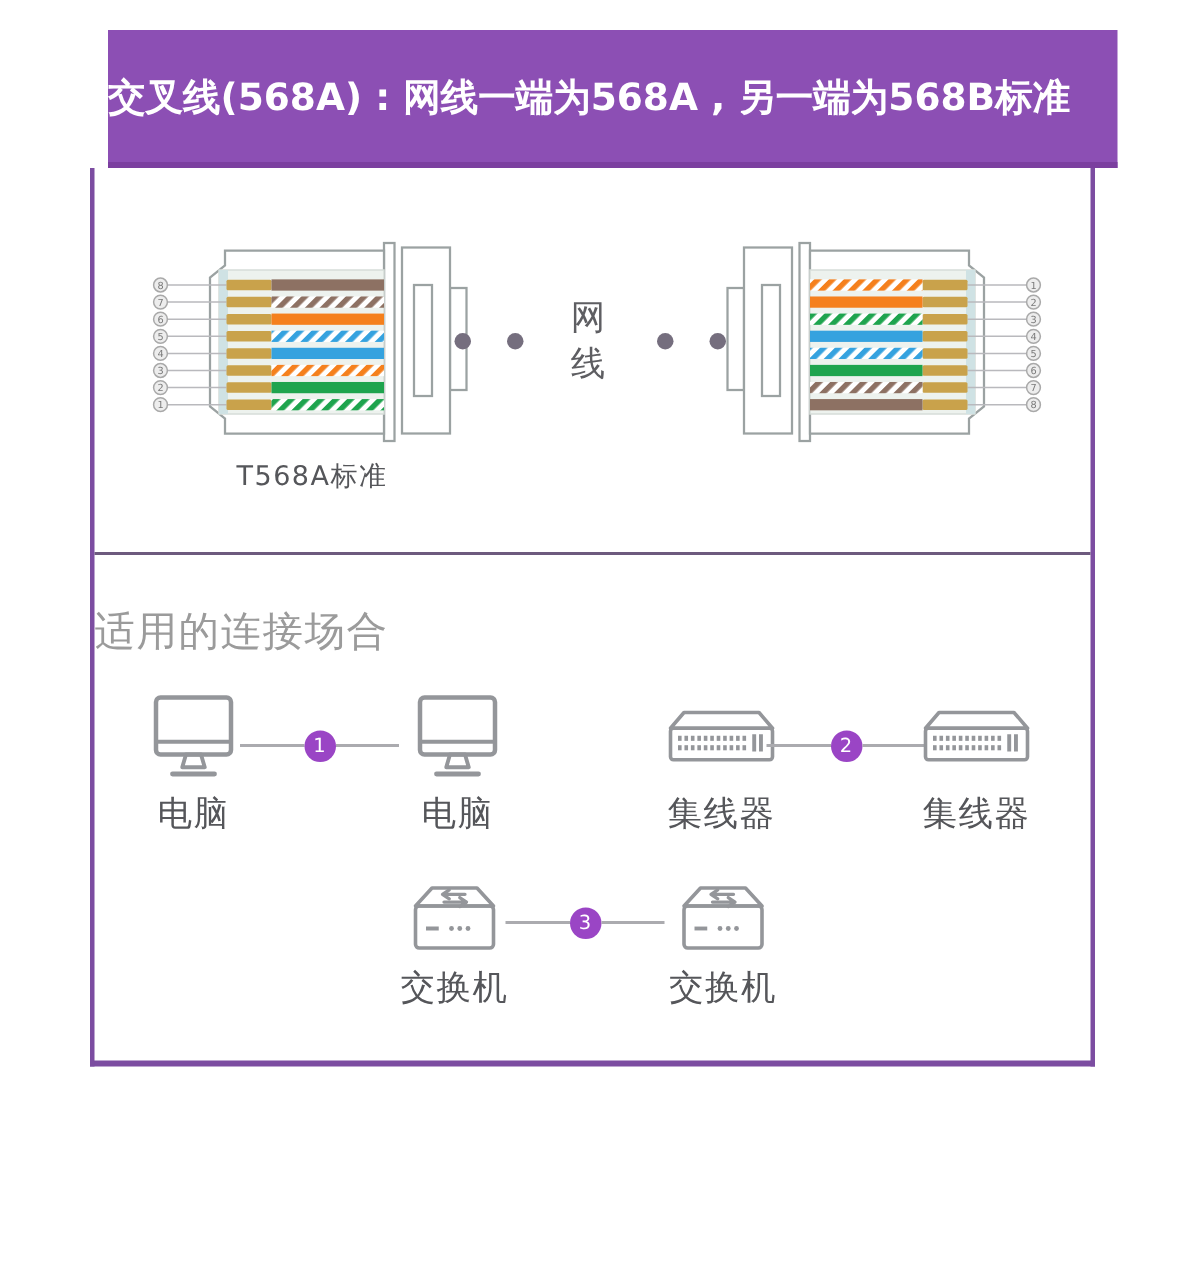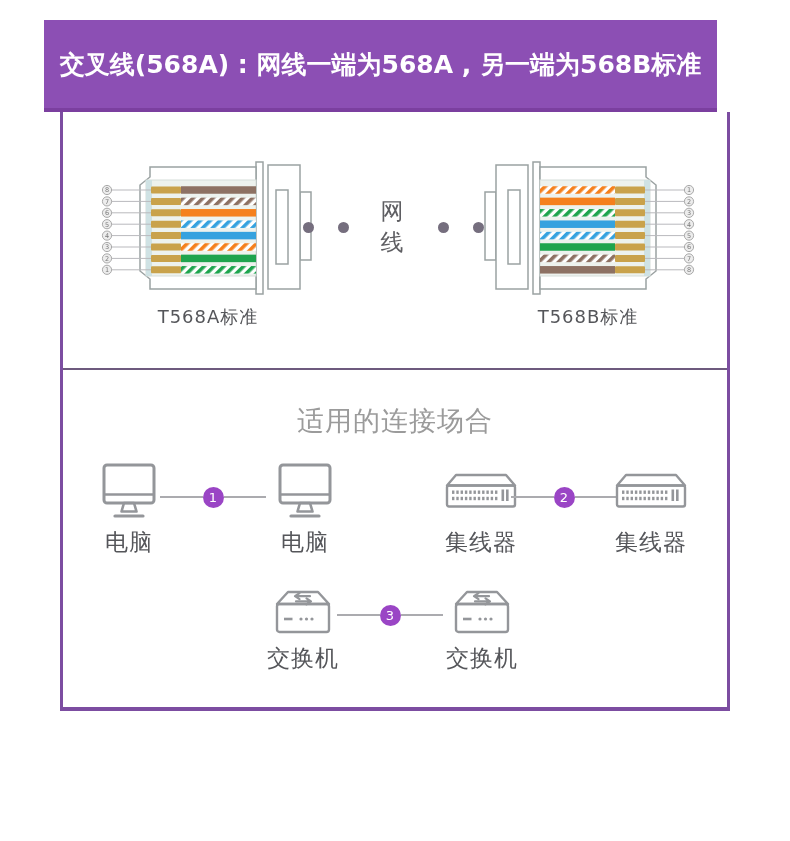--- a/index.html
+++ b/index.html
@@ -1,41 +1,41 @@
 <!DOCTYPE html>
 <html style="--banner-bg: #8c4fb4; --banner-edge: #7b3f9f; --banner-text: #ffffff; --box-border: #7c4da1; --divider: #6d5a7e; --badge: #9a45c5; --line: #ababaf; --icon-stroke: #94969a; --label-color: #55565a; --heading: #9b9b9b; --cable-text: #5e5e62; --dot: #756e7e;"><head>
 <meta charset="utf-8">
 <style>
   html,body{margin:0;padding:0;background:#ffffff;}
   body{font-family:"DejaVu Sans","Liberation Sans",sans-serif;}
   .page{position:relative;width:790px;height:841px;margin:0 auto;background:#fff;overflow:hidden;}
 
-  .banner{position:absolute;left:44px;top:20px;width:673px;height:88px;
+  .banner{position:absolute;left:72px;top:20px;width:673px;height:88px;
     background:var(--banner-bg,#8c4fb4);border-bottom:4px solid var(--banner-edge,#7b3f9f);
     color:var(--banner-text,#ffffff);font-size:25px;font-weight:600;
-    display:flex;align-items:center;justify-content:center;white-space:nowrap;}
+    display:flex;align-items:center;justify-content:flex-start;white-space:nowrap;}
 
   .content-box{position:absolute;left:60px;top:112px;width:670px;height:599px;box-sizing:border-box;
     border:3px solid var(--box-border,#7c4da1);border-top:none;border-bottom-width:4px;background:#fff;}
 
   .divider{position:absolute;left:0;top:256px;width:100%;height:2px;background:var(--divider,#6d5a7e);}
 
   .connector{position:absolute;width:220px;text-align:center;}
   .connector-a{left:35px;top:40px;}
   .connector-b{left:415px;top:40px;}
   .connector svg{display:block;}
   .connector-label{margin-top:3px;font-size:18px;color:var(--label-color,#55565a);letter-spacing:1px;text-align:center;}
   .conn-svg text{font-family:"DejaVu Sans","Liberation Sans",sans-serif;}
 
   .cable-tag{position:absolute;left:245px;top:100px;width:170px;height:30px;
     display:flex;align-items:center;justify-content:center;gap:24px;}
   .cable-tag .dot{width:11px;height:11px;border-radius:50%;background:var(--dot,#756e7e);flex:0 0 auto;}
   .cable-text{font-size:23px;color:var(--cable-text,#5e5e62);margin:0 8px;letter-spacing:2px;}
 
-  .heading{position:absolute;left:0;top:291px;width:100%;text-align:center;
+  .heading{position:absolute;left:0;top:291px;width:100%;text-align:left;
     font-size:27px;color:var(--heading,#9b9b9b);letter-spacing:1px;}
 
   .scene-item{position:absolute;width:90px;display:flex;flex-direction:column;align-items:center;}
   .icon-area{height:58px;display:flex;align-items:center;justify-content:center;color:var(--icon-stroke,#94969a);}
   .icon-area.short{height:46px;}
   .scene-label{margin-top:7px;font-size:23px;color:var(--label-color,#55565a);letter-spacing:1px;white-space:nowrap;}
 
   .link{position:absolute;width:106px;height:22px;display:flex;align-items:center;}
   .link .seg{flex:1;height:2px;background:var(--line,#ababaf);}
   .badge{width:21px;height:21px;border-radius:50%;background:var(--badge,#9a45c5);color:#fff;
@@ -198,21 +198,20 @@
           <rect x="137" y="102.9" width="30" height="7" rx="1" fill="#c9a24b"></rect>
           <rect x="62" y="102.65" width="75" height="7.5" fill="url(#svg-b-p-brown)"></rect>
           <circle cx="211" cy="106.4" r="4.6" fill="#ededed" stroke="#a9a9a9" stroke-width="1"></circle>
           <text x="211" y="108.80000000000001" text-anchor="middle" font-size="6.5" fill="#7a7a7a">7</text>
           <line x1="207" y1="117.8" x2="167" y2="117.8" stroke="#b9b9bd" stroke-width="1"></line>
           <rect x="137" y="114.3" width="30" height="7" rx="1" fill="#c9a24b"></rect>
           <rect x="62" y="114.05" width="75" height="7.5" fill="#8d7163"></rect>
           <circle cx="211" cy="117.8" r="4.6" fill="#ededed" stroke="#a9a9a9" stroke-width="1"></circle>
           <text x="211" y="120.2" text-anchor="middle" font-size="6.5" fill="#7a7a7a">8</text>
         </svg>
-      <div class="connector-label">T568B标准</div>
     </div>
 
     <div class="divider"></div>
 
     <div class="heading">适用的连接场合</div>
 
     <div class="scene-item pos-c1">
       <span class="icon-area">
           <svg width="54" height="56" viewBox="0 0 54 56" fill="none">
             <rect x="2" y="2" width="50" height="38" rx="3" stroke="currentColor" stroke-width="3"></rect>

